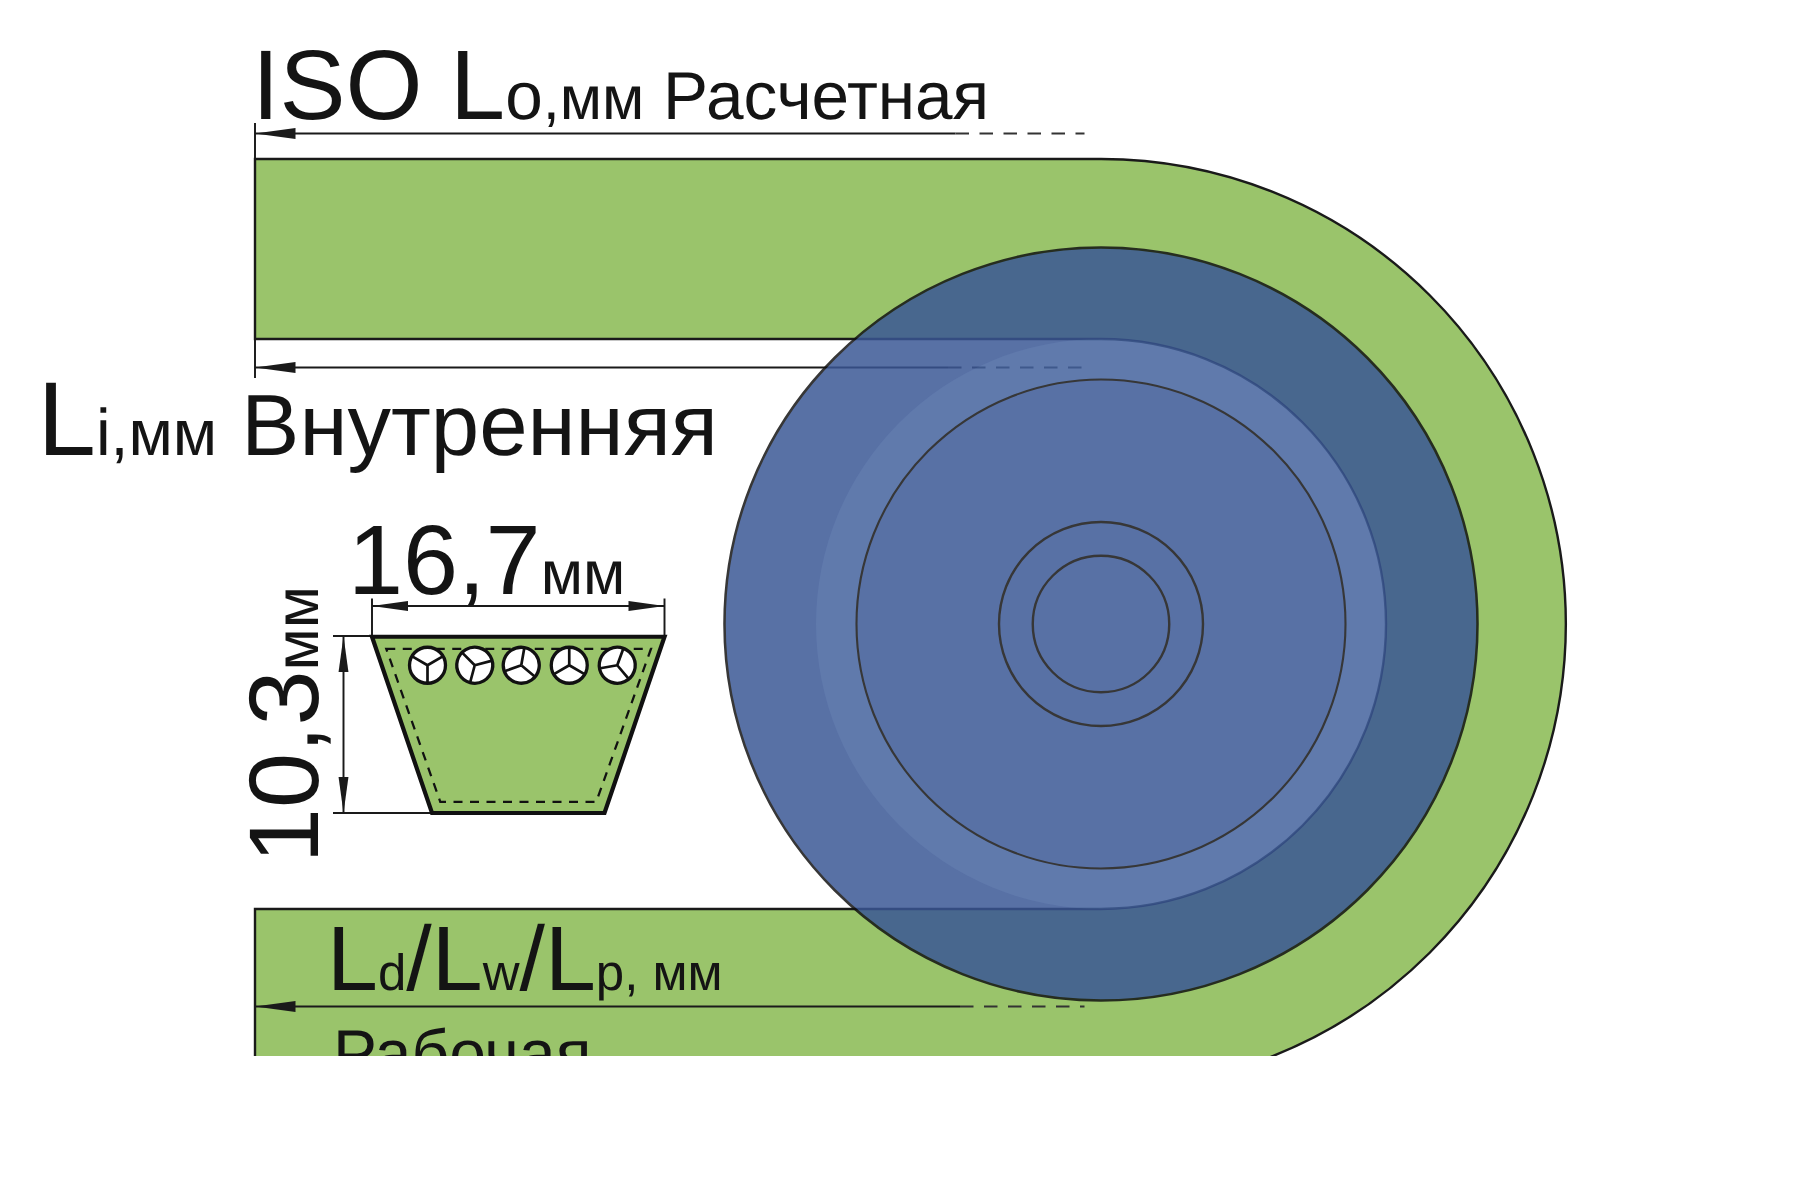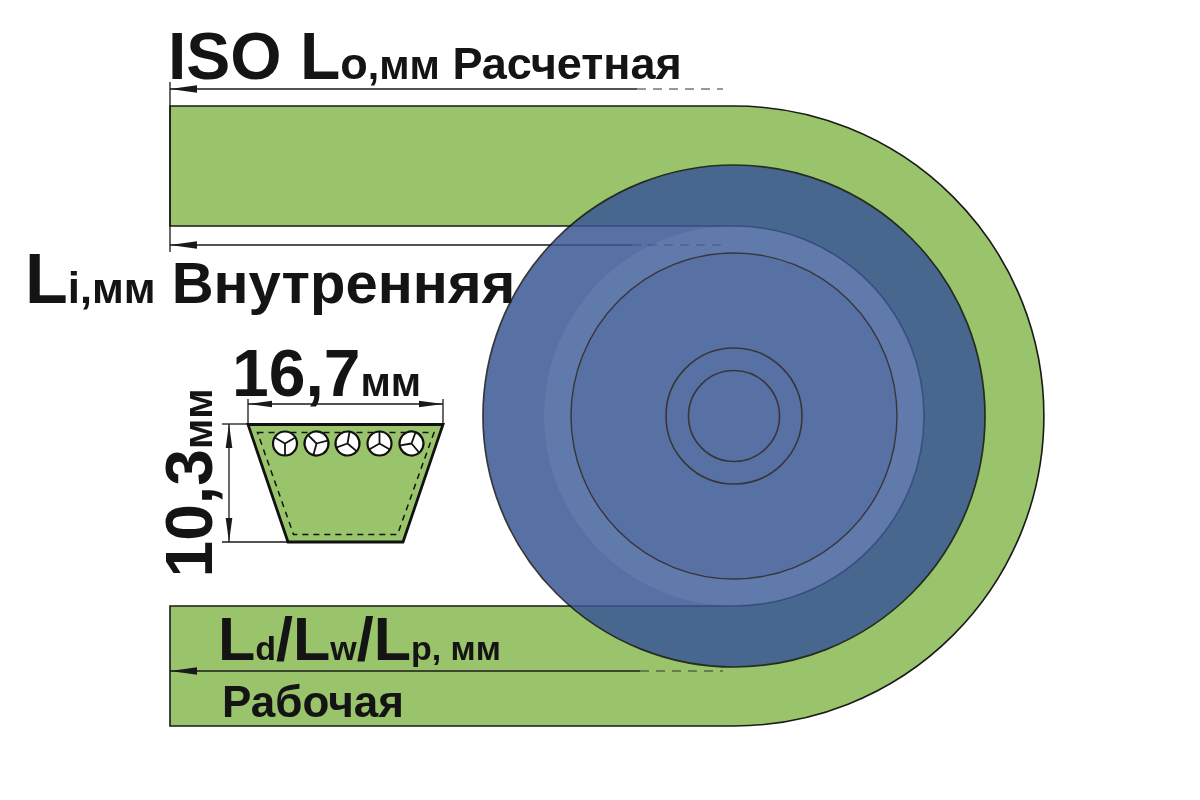--- a/index.html
+++ b/index.html
@@ -1,16 +1,16 @@
 <!DOCTYPE html>
 <html><head>
 <meta charset="utf-8">
 <style>
   html,body{margin:0;padding:0;background:#fff;}
-  .stage{position:relative;width:1200px;height:800px;background:#fff;overflow:hidden;font-weight:bold;}
+  .stage{position:relative;width:1200px;height:704px;background:#fff;overflow:hidden;}
   svg{display:block;font-family:"Liberation Sans","DejaVu Sans",sans-serif;}
   text{fill:#141414;}
   .fs66{font-size:66px;}
   .fs72{font-size:70px;}
   .fs61{font-size:61px;}
   .fs58{font-size:58px;}
   .fs45{font-size:45px;}
   .fs44{font-size:44px;}
   .fs43{font-size:43px;}
   .fs41{font-size:41px;}

